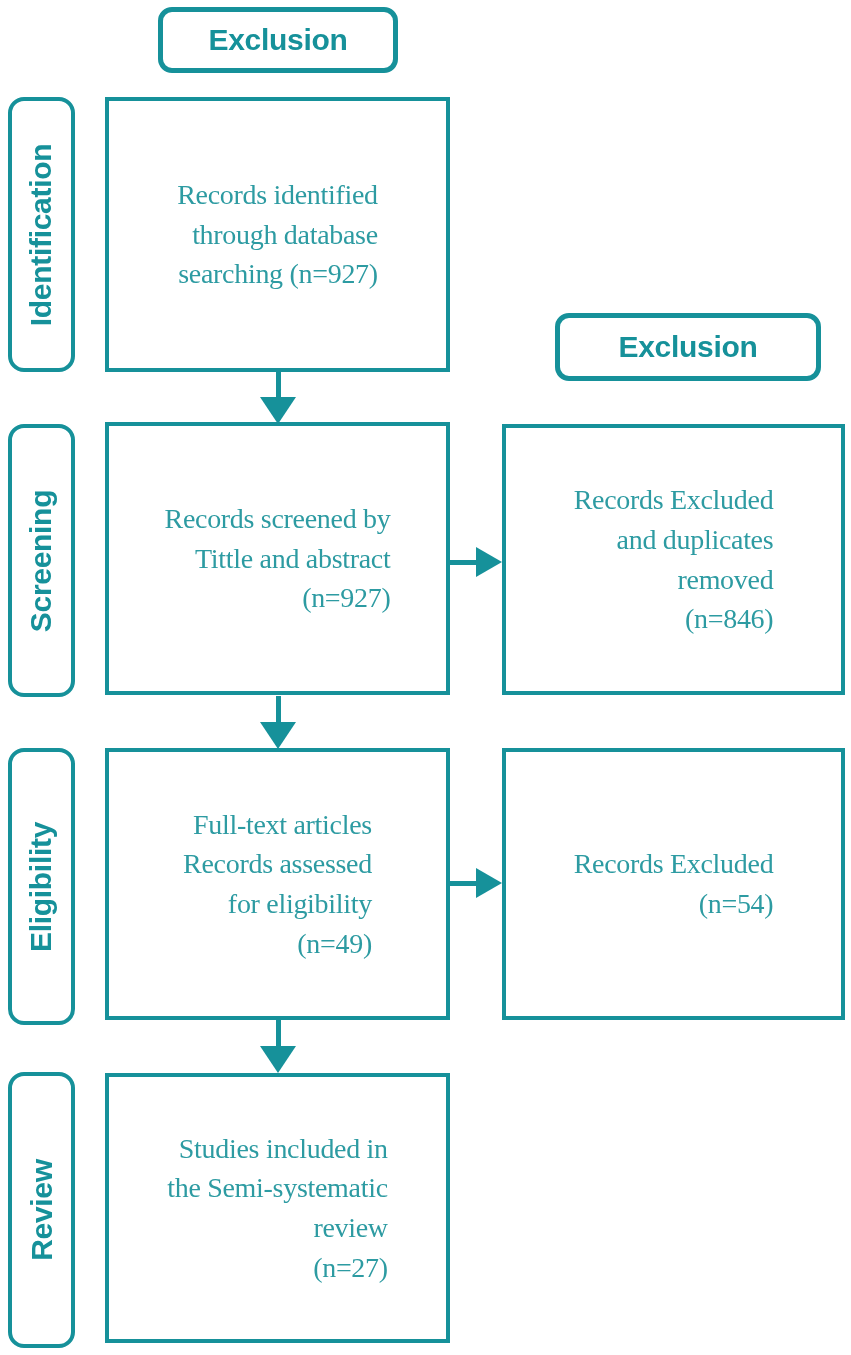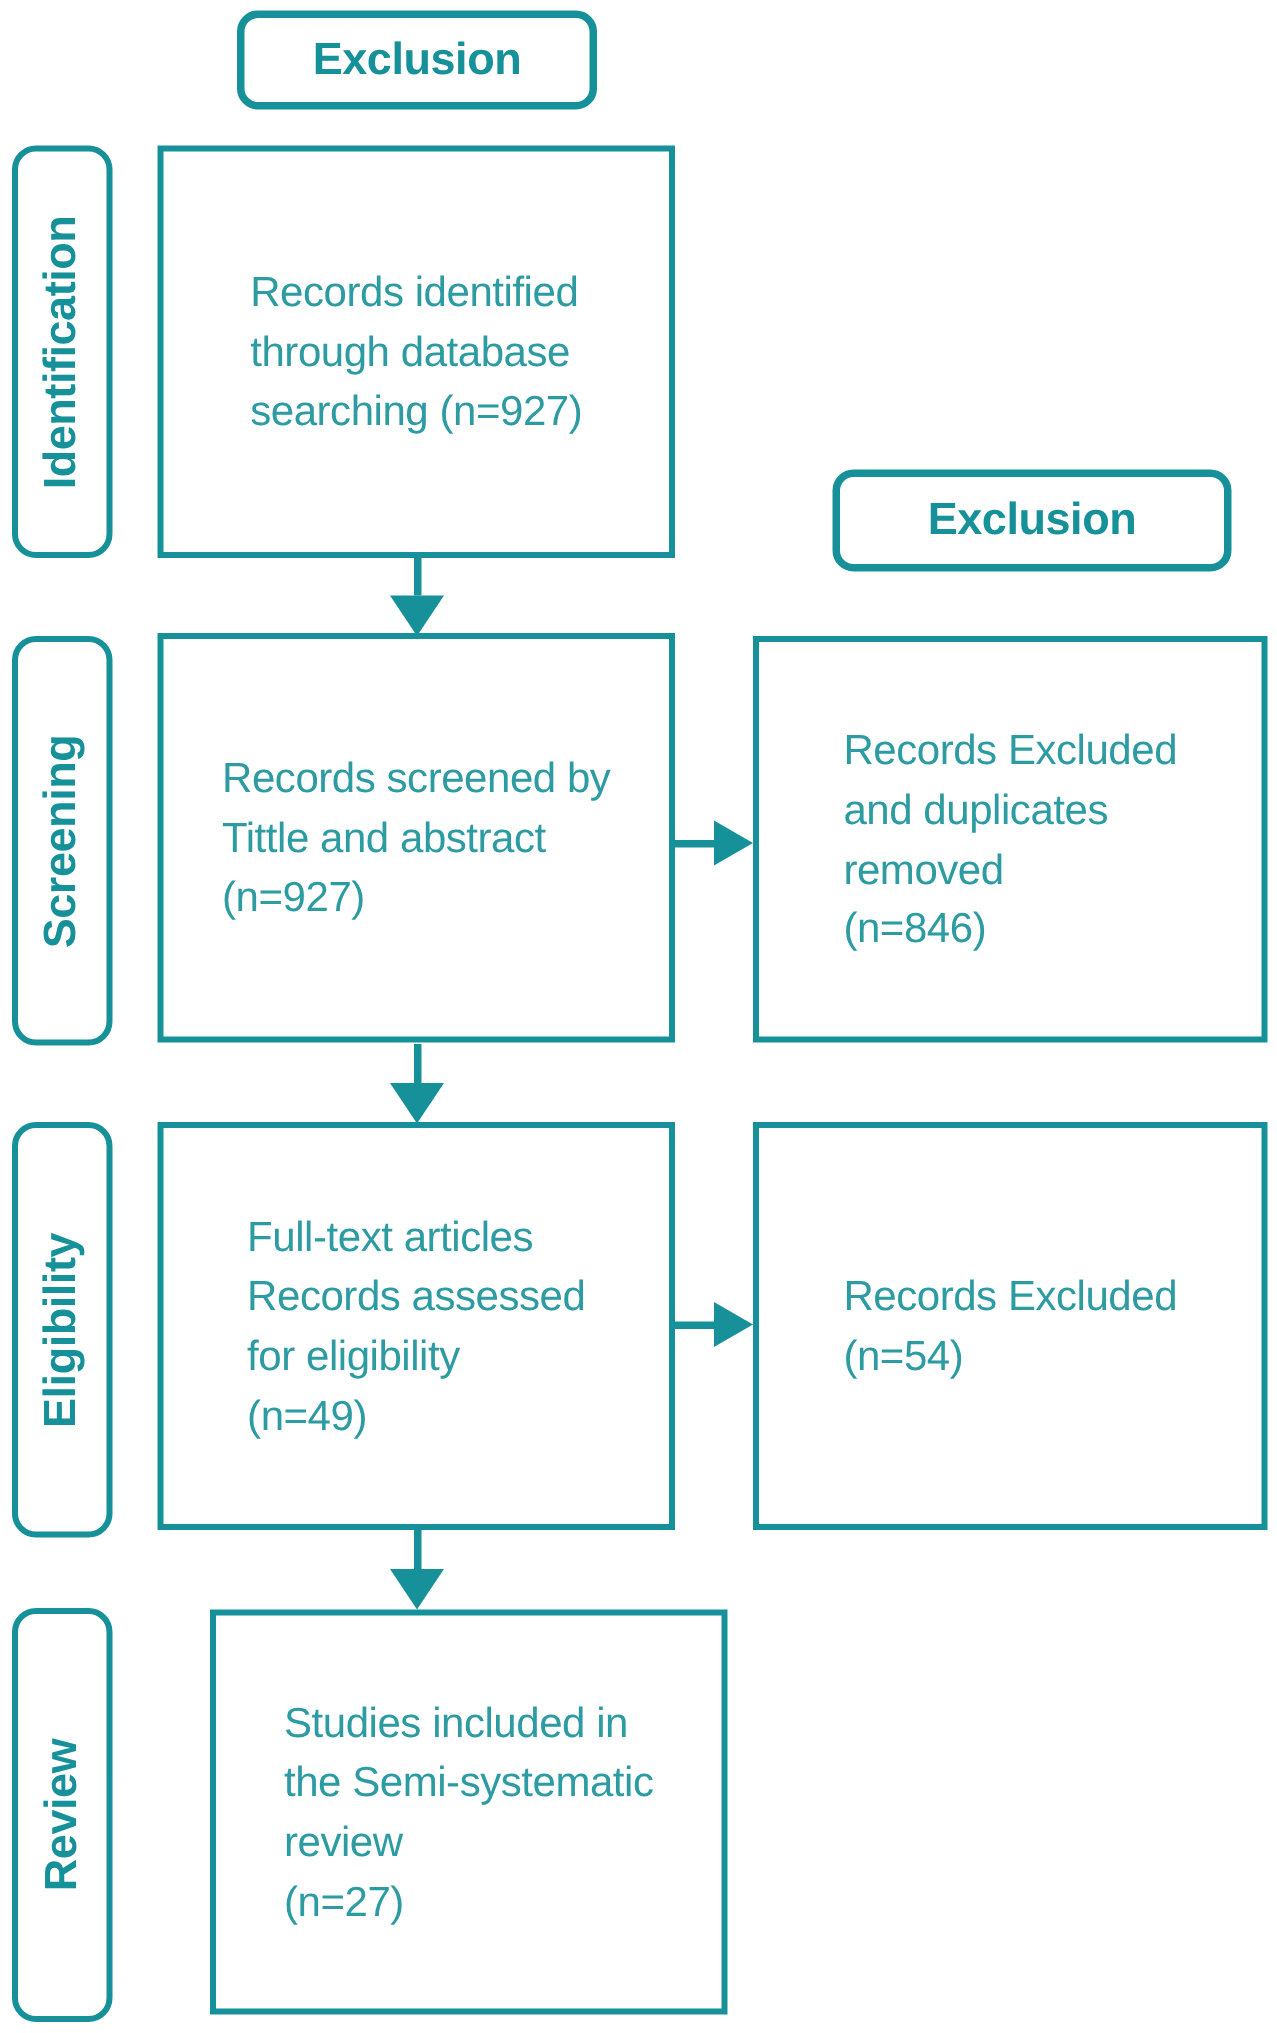--- a/index.html
+++ b/index.html
@@ -52,27 +52,28 @@
     color: var(--accent);
   }
   
   .node {
     position: absolute;
     border: 4px solid var(--accent);
     background: var(--bg);
     display: flex;
     align-items: center;
     justify-content: center;
-    text-align: left;
+    text-align: right;
     font-size: 28px;
     line-height: 1.42;
     letter-spacing: -0.3px;
     color: var(--text);
     white-space: pre-line;
     padding: 20px;
+    font-family: Liberation Serif, serif;
   }
   
   .arrow-v {
     position: absolute;
     width: 36px;
     display: flex;
     flex-direction: column;
     align-items: center;
   }
   .arrow-v .shaft { width: 5px; height: 26px; background: var(--accent); }
@@ -101,21 +102,21 @@
   #pill-exclusion      { left: 555px; top: 313px;  width: 266px; height: 68px; }
 
   #stage-identification{ left: 8px;   top: 97px;   width: 67px;  height: 275px; }
   #stage-screening     { left: 8px;   top: 424px;  width: 67px;  height: 273px; }
   #stage-eligibility   { left: 8px;   top: 748px;  width: 67px;  height: 277px; }
   #stage-review        { left: 8px;   top: 1072px; width: 67px;  height: 276px; }
 
   #node-identified     { left: 105px; top: 97px;   width: 345px; height: 275px; }
   #node-screened       { left: 105px; top: 422px;  width: 345px; height: 273px; }
   #node-fulltext       { left: 105px; top: 748px;  width: 345px; height: 272px; }
-  #node-included       { left: 105px; top: 1073px; width: 345px; height: 270px; margin-left: 35px; }
+  #node-included       { left: 105px; top: 1073px; width: 345px; height: 270px; }
   #node-excluded-screening   { left: 502px; top: 424px; width: 343px; height: 271px; }
   #node-excluded-eligibility { left: 502px; top: 748px; width: 343px; height: 272px; }
 
   #arrow-identified-screened { left: 260px; top: 371px; }
   #arrow-screened-fulltext   { left: 260px; top: 696px; }
   #arrow-fulltext-included   { left: 260px; top: 1020px; }
   #arrow-screened-excluded   { left: 450px; top: 547px; }
   #arrow-fulltext-excluded   { left: 450px; top: 868px; }
 </style>
 </head>

